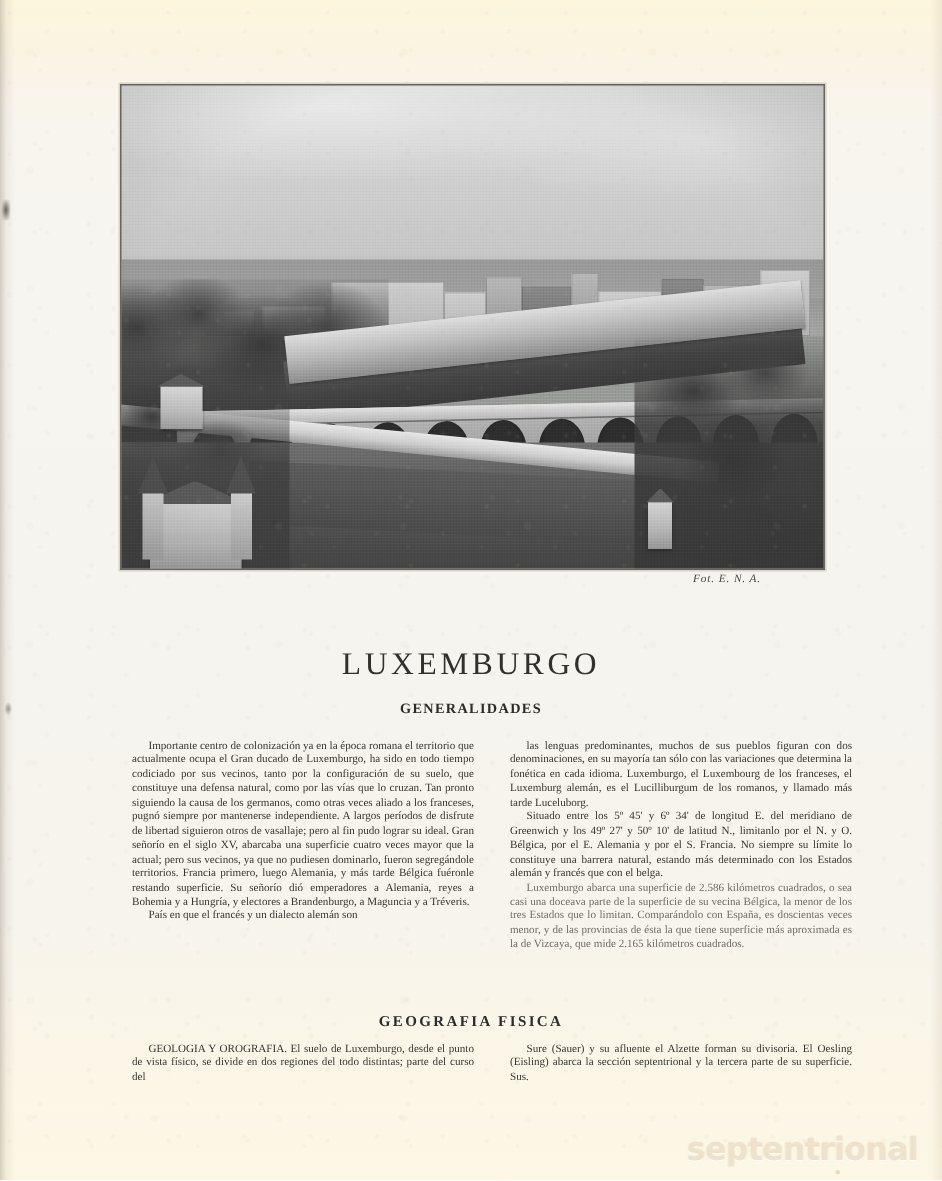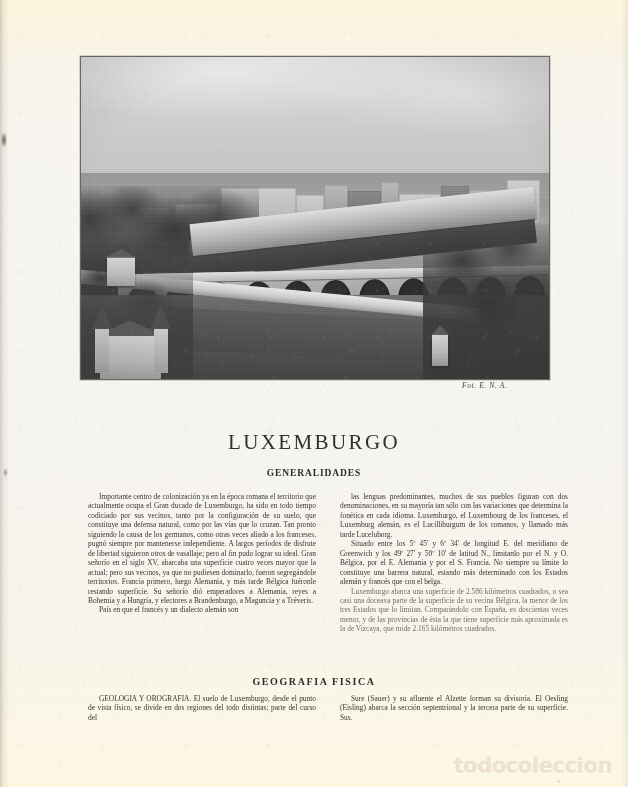--- a/index.html
+++ b/index.html
@@ -398,15 +398,15 @@
     <p class="para">Sure (Sauer) y su afluente el Alzette forman su divisoria. El Oesling (Eisling) abarca la sección septentrional y la tercera parte de su superficie. Sus.</p>
   </div>
 
   <div id="grain"></div>
   <div id="left-edge"></div>
   <div id="edge-mark-a"></div>
   <div id="edge-mark-b"></div>
   <div id="right-edge"></div>
 
   <div id="wm-dot"></div>
-  <div id="watermark">todocoleccion</div>
+  <div id="watermark">septentrional</div>
 
 </div>
 
 </body></html>

